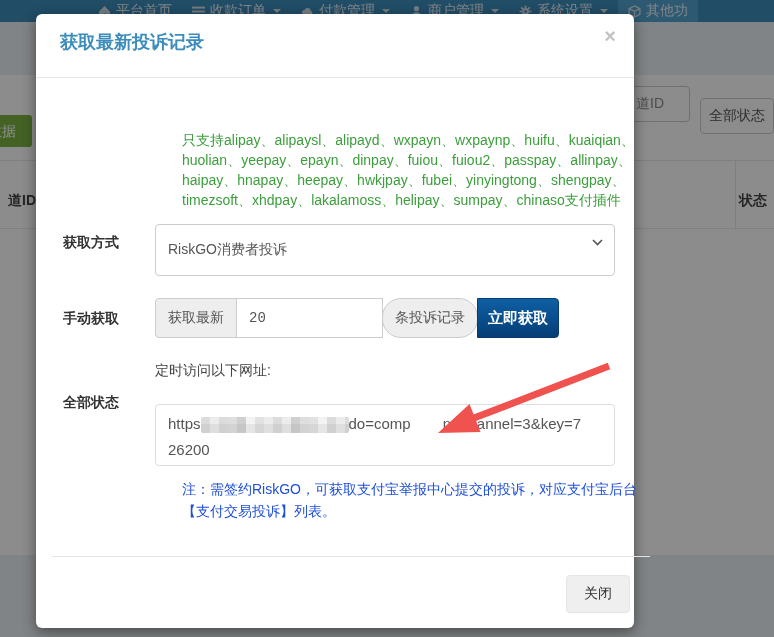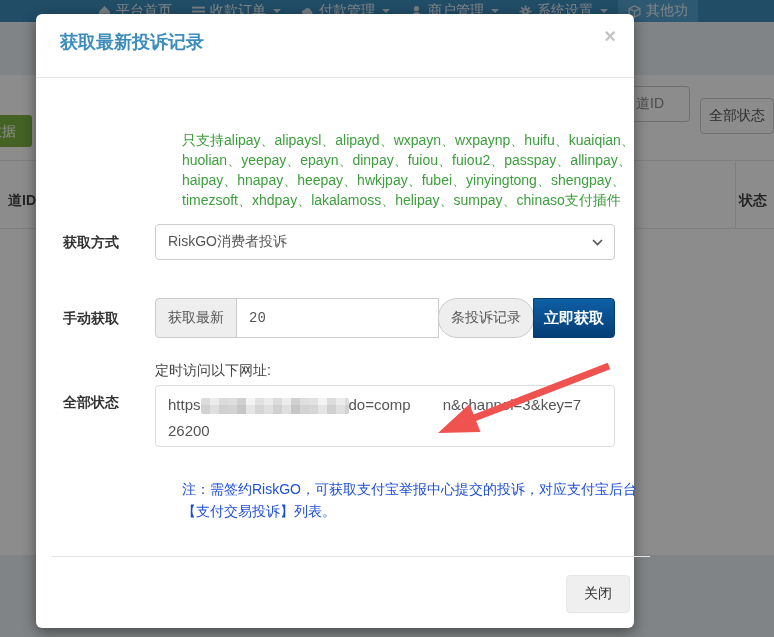--- a/index.html
+++ b/index.html
@@ -34,45 +34,45 @@
     border-radius:6px; box-shadow:0 4px 14px rgba(0,0,0,0.45); z-index:20; }
   .modal-header { position:absolute; left:0; top:0; width:100%; height:64px; border-bottom:1px solid #e5e5e5; }
   .modal-title { position:absolute; left:24px; top:16px; font-size:18px; color:#3c8dbc; font-weight:bold; }
   .modal-close { position:absolute; right:18px; top:12px; font-size:20px; font-weight:bold;
     color:#c3c3c3; line-height:20px; cursor:pointer; background:none; border:none; }
 
   .form-row { position:absolute; left:27px; width:552px; display:flex; }
   .form-label { width:92px; font-size:14px; font-weight:bold; color:#333; flex:0 0 92px; }
   .form-control-area { width:460px; flex:0 0 460px; }
 
-  .selectbox { position:relative; height:36px; background:#fff; border:1px solid #ccc; border-radius:4px;
+  .selectbox { position:relative; height:52px; background:#fff; border:1px solid #ccc; border-radius:4px;
     font-size:14px; color:#555; display:flex; align-items:center; padding:0 30px 0 12px; cursor:pointer; }
   .selectbox.blue-border { border-color:#b3cfe7; }
   .selectbox .chev { position:absolute; right:11px; top:14px; }
 
   .mosaic { display:inline-block; vertical-align:middle; border-radius:2px;
     background:
       repeating-linear-gradient(90deg, rgba(110,110,110,0.13) 0 9px, transparent 9px 18px),
       repeating-linear-gradient(0deg, rgba(130,130,130,0.12) 0 9px, transparent 9px 18px),
       repeating-linear-gradient(90deg,#ececec 0 27px,#dedede 27px 45px,#f3f3f3 45px 63px); }
 
   .help-green { position:absolute; left:146px; top:116px; width:470px; font-size:14px;
     line-height:20px; color:#3c9e3c; }
 
-  .input-group { display:flex; height:40px; width:460px;justify-content:center; }
+  .input-group { display:flex; height:40px; width:404px;justify-content:center; }
   .ig-addon { background:#eee; border:1px solid #ccc; color:#555; font-size:14px;
     display:flex; align-items:center; padding:0 12px; white-space:nowrap; }
   .ig-addon.first { border-radius:4px 0 0 4px; }
   .ig-addon.mid { margin-left:-1px;border-radius:19px; }
   .ig-input { flex:1; border:1px solid #ccc; margin-left:-1px; font-size:14px; color:#555;
     padding:0 12px; min-width:0; outline:none;font-family:Liberation Mono, monospace; }
   .ig-btn { width:82px; margin-left:-1px; border:1px solid #063d70; border-radius:0 4px 4px 0;
     background:linear-gradient(#0e5fa4,#053e76); color:#fff; font-size:15px; font-weight:bold; cursor:pointer; }
 
-  .auto-hint { font-size:14px; color:#444; margin-bottom:5px; }
+  .auto-hint { font-size:14px; color:#444; margin-bottom:24px; }
   .url-box { width:460px; height:62px; border:1px solid #ddd; border-radius:4px;
     padding:6px 12px; font-size:15px; color:#555; line-height:26px; }
   .note-green { position:absolute; left:146px; top:464px; width:470px; font-size:14px;
     line-height:22px; color:#1d4ed8; }
 
   .modal-footer { position:absolute; left:16px; top:542px; width:100%; height:85px; border-top:1px solid #e5e5e5; }
   .btn-close-footer { position:absolute; right:20px; top:18px; height:38px; padding:0 17px;
     background:#efefef; border:1px solid #e6e6e6; border-radius:4px; font-size:14px; color:#333; cursor:pointer; }
 
   .arrow-layer { position:absolute; inset:0; z-index:30; pointer-events:none; }

